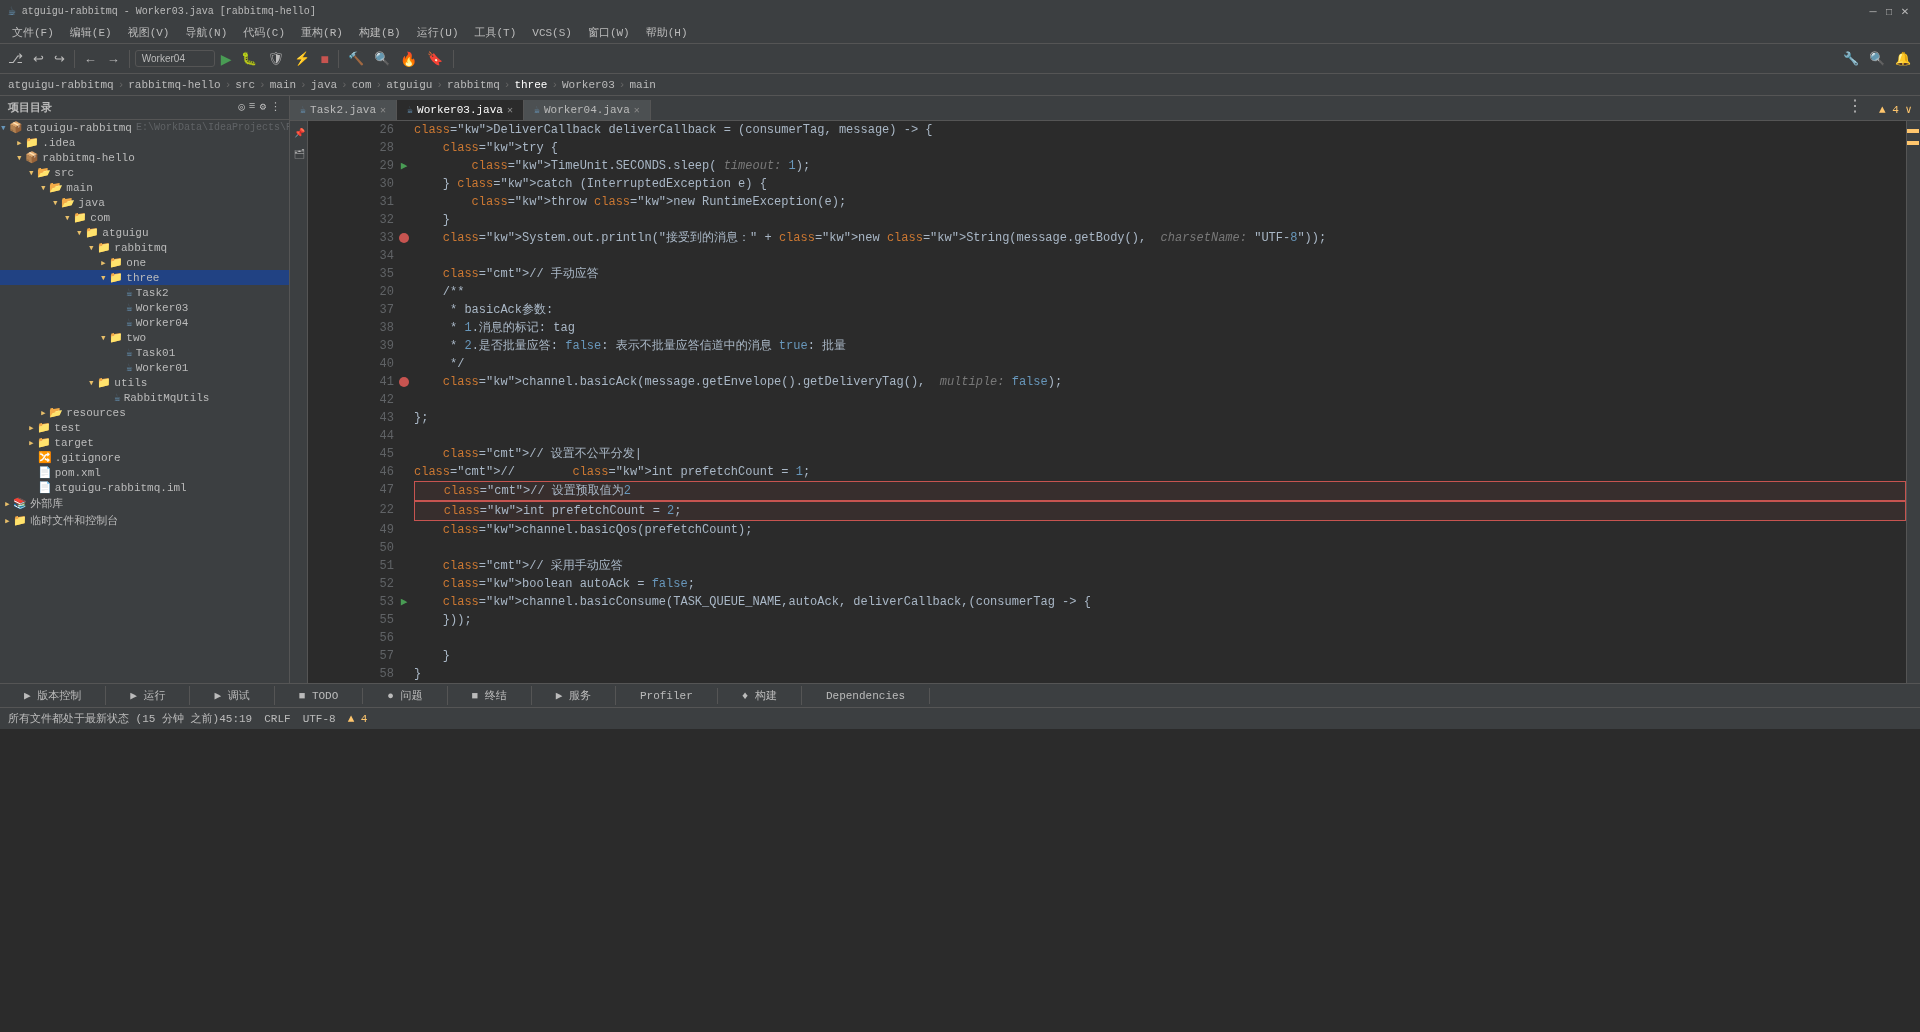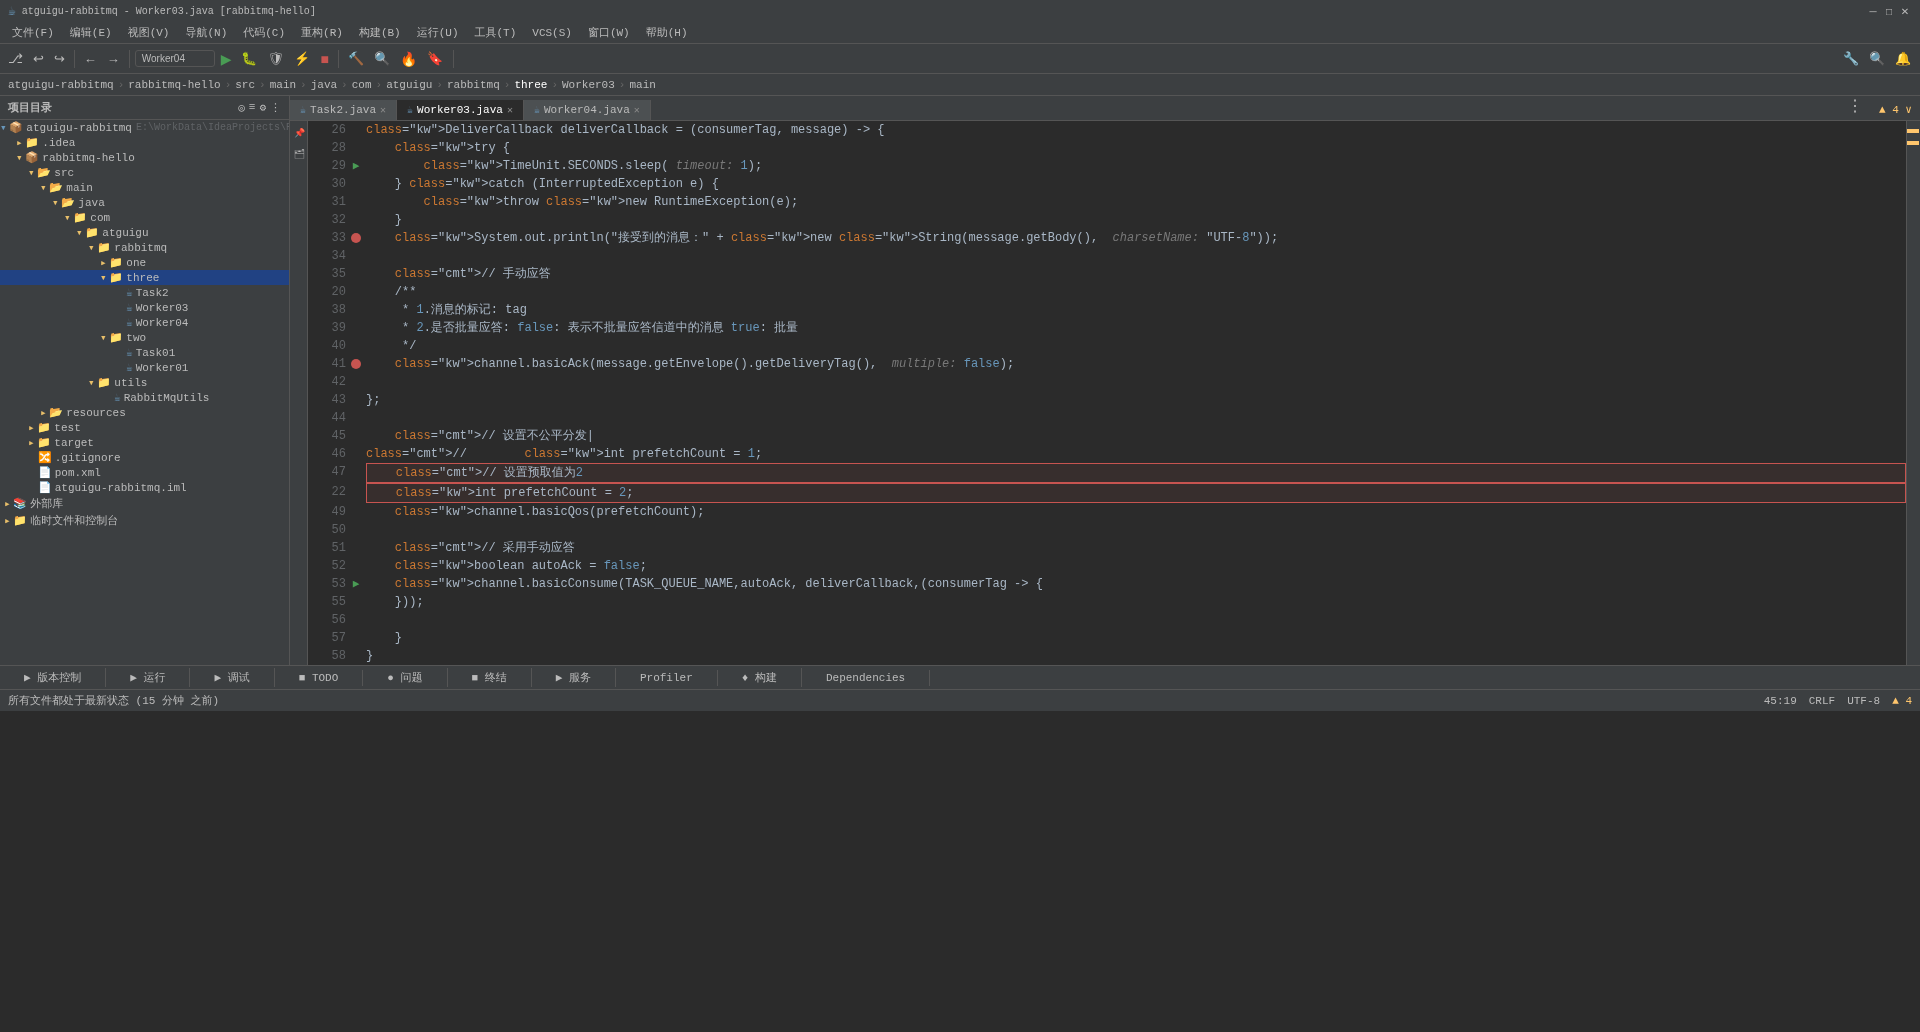--- a/index.html
+++ b/index.html
@@ -25,21 +25,21 @@
     #toolbar .red-btn { color: #c75450; font-size: 14px; }
     #toolbar .orange-btn { color: #c78247; font-size: 14px; }
 
     
     #breadcrumb { background: #3c3f41; height: 22px; display: flex; align-items: center; padding: 0 8px; gap: 4px; border-bottom: 1px solid #555; font-size: 11px; color: #bbb; }
     #breadcrumb span { cursor: pointer; }
     #breadcrumb .sep { color: #666; }
 
     
     #file-tree { width: 290px; background: #3c3f41; border-right: 1px solid #555; overflow-y: auto; overflow-x: hidden; flex-shrink: 0; }
-    #file-tree-header { display: flex; align-items: center; justify-content: space-between; padding: 4px 8px; border-bottom: 1px solid #555; }
+    #file-tree-header { display: flex; align-items: flex-start; justify-content: space-between; padding: 4px 8px; border-bottom: 1px solid #555; }
     #file-tree-header .panel-title { font-size: 11px; color: #bbb; font-weight: bold; }
     #file-tree-header .header-icons { display: flex; gap: 4px; }
     #file-tree-header .header-icon { color: #bbb; font-size: 11px; cursor: pointer; }
     .tree-item { display: flex; align-items: center; padding: 1px 0; cursor: pointer; font-size: 11px; white-space: nowrap; }
     .tree-item.selected { background: #214283; }
     .tree-item .indent { display: inline-block; }
     .tree-item .icon { margin-right: 3px; font-size: 11px; }
     .tree-item .label { color: #bbb; }
     .tree-folder-icon { color: #e8bf6a; }
     .tree-xml-icon { color: #e8bf6a; }
@@ -53,26 +53,26 @@
     .tab .close-icon { color: #888; font-size: 10px; cursor: pointer; }
     .tab-file-icon { font-size: 10px; }
     .java-tab-icon { color: #6897bb; }
 
     
     .kw { color: #cc7832; }      
     .num { color: #6897bb; }
     .param-hint { color: #787878; font-style: italic; }
 
     
-    #status-bar { background: #3c3f41; height: 22px; display: flex; align-items: center; padding: 0 8px; border-top: 1px solid #555; justify-content: space-between; font-size: 11px; color: #bbb; }
+    #status-bar { background: #3c3f41; height: 22px; display: flex; align-items: center; padding: 0 8px; border-top: 1px solid #555; font-size: 11px; color: #bbb; }
     #bottom-tabs { background: #3c3f41; height: 24px; display: flex; align-items: center; border-top: 1px solid #555; }
     .bottom-tab { padding: 2px 24px; font-size: 11px; color: #bbb; cursor: pointer; border-right: 1px solid #555; }
 
     #editor-wrapper { display: flex; flex: 1; overflow: hidden; }
-    #code-scroll { flex: 1; overflow: auto; }
+    #code-scroll { flex: 1; overflow: auto; padding-left: 48px; }
 
     .code-table { border-collapse: collapse; width: 100%; }
     .code-table td { padding: 0; vertical-align: top; }
     .ln-td { width: 35px; text-align: right; padding-right: 5px; color: #606366; font-size: 12px; line-height: 18px; user-select: none; }
     .gutter-td { width: 18px; text-align: center; line-height: 18px; }
     .code-td { line-height: 18px; white-space: pre; padding-left: 2px; }
 
     #main-content { display: flex; flex: 1; overflow: hidden; }
     #editor-column { flex: 1; display: flex; flex-direction: column; overflow: hidden; }
   </style>
@@ -446,20 +446,25 @@
                 <td class="ln-td">35</td>
                 <td class="gutter-td"></td>
                 <td class="code-td">    <span <span="" class="kw">class</span>="cmt"&gt;// 手动应答</td>
               </tr>
               <tr class="code-row">
                 <td class="ln-td">20</td>
                 <td class="gutter-td"></td>
                 <td class="code-td">    /**</td>
               </tr>
               <tr class="code-row">
+                <td class="ln-td">37</td>
+                <td class="gutter-td"></td>
+                <td class="code-td">     * basicAck参数:</td>
+              </tr>
+              <tr class="code-row">
                 <td class="ln-td">38</td>
                 <td class="gutter-td"></td>
                 <td class="code-td">     * <span class="num">1</span>.消息的标记: tag</td>
               </tr>
               <tr class="code-row">
                 <td class="ln-td">39</td>
                 <td class="gutter-td"></td>
                 <td class="code-td">     * <span class="num">2</span>.是否批量应答: <span class="num">false</span>: 表示不批量应答信道中的消息 <span class="num">true</span>: 批量</td>
               </tr>
               <tr class="code-row">

